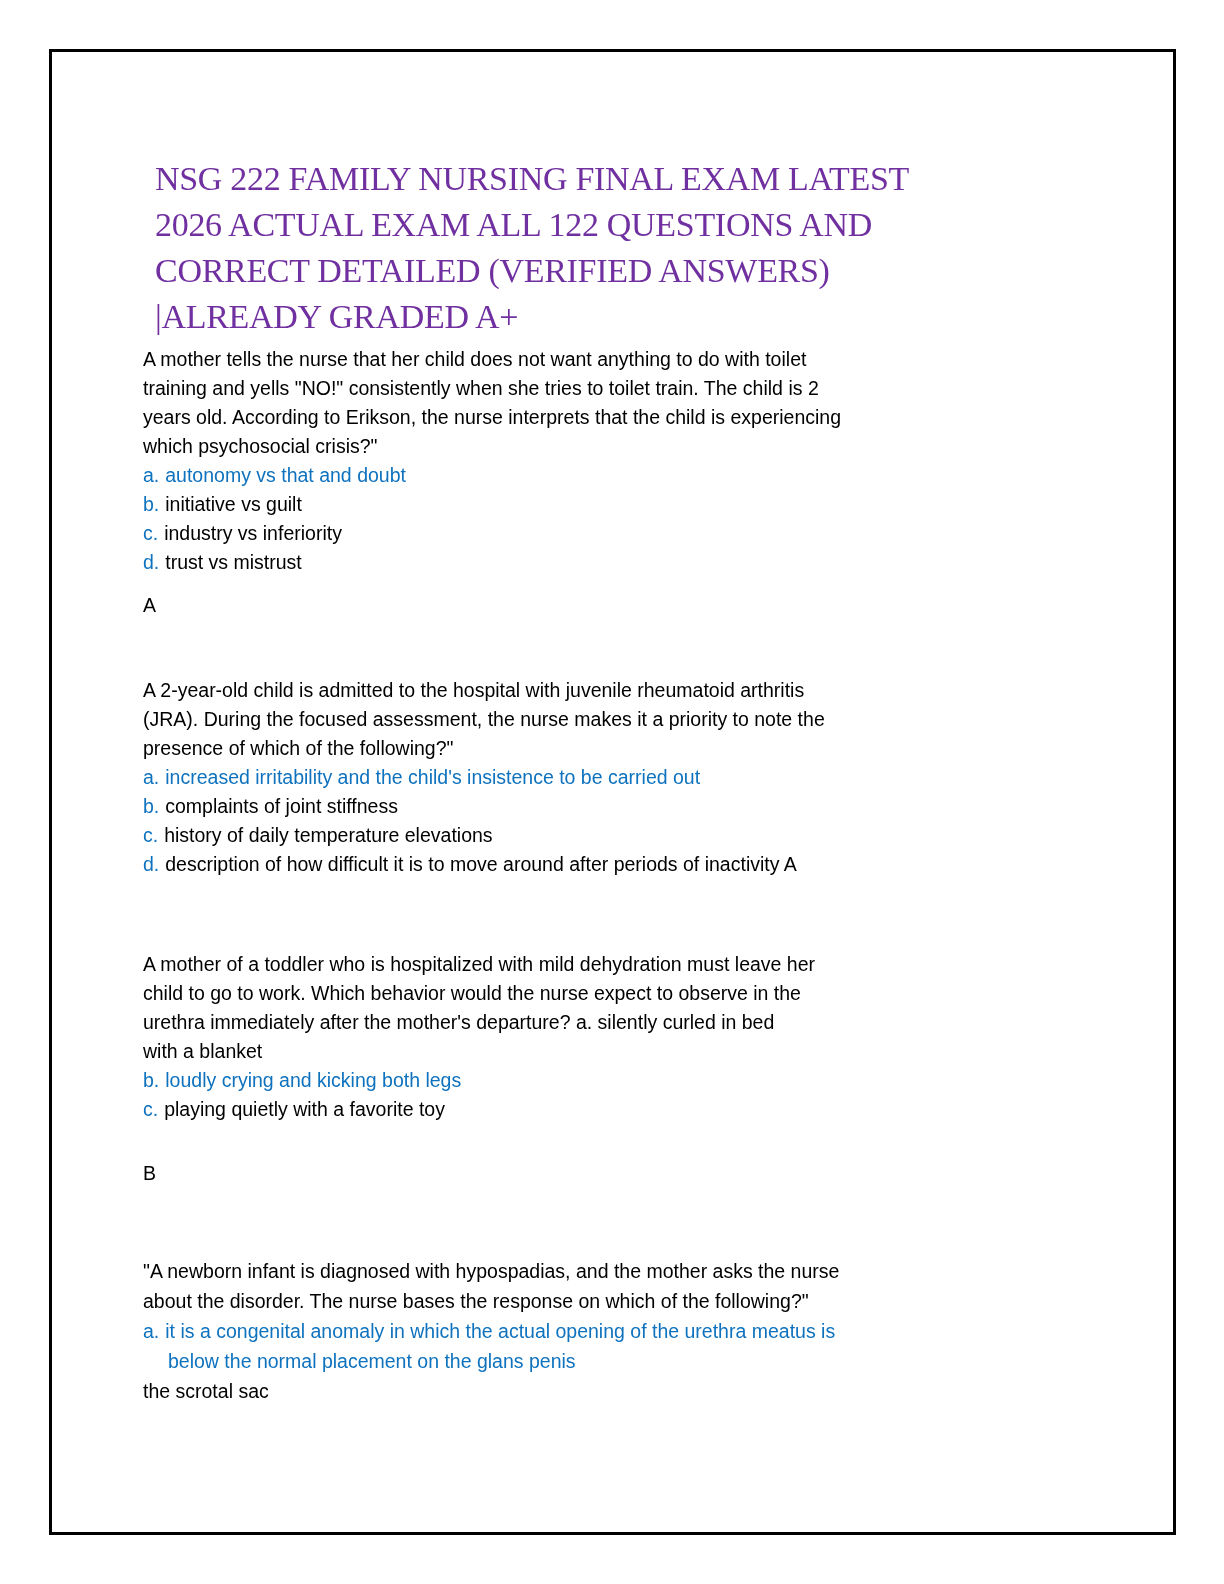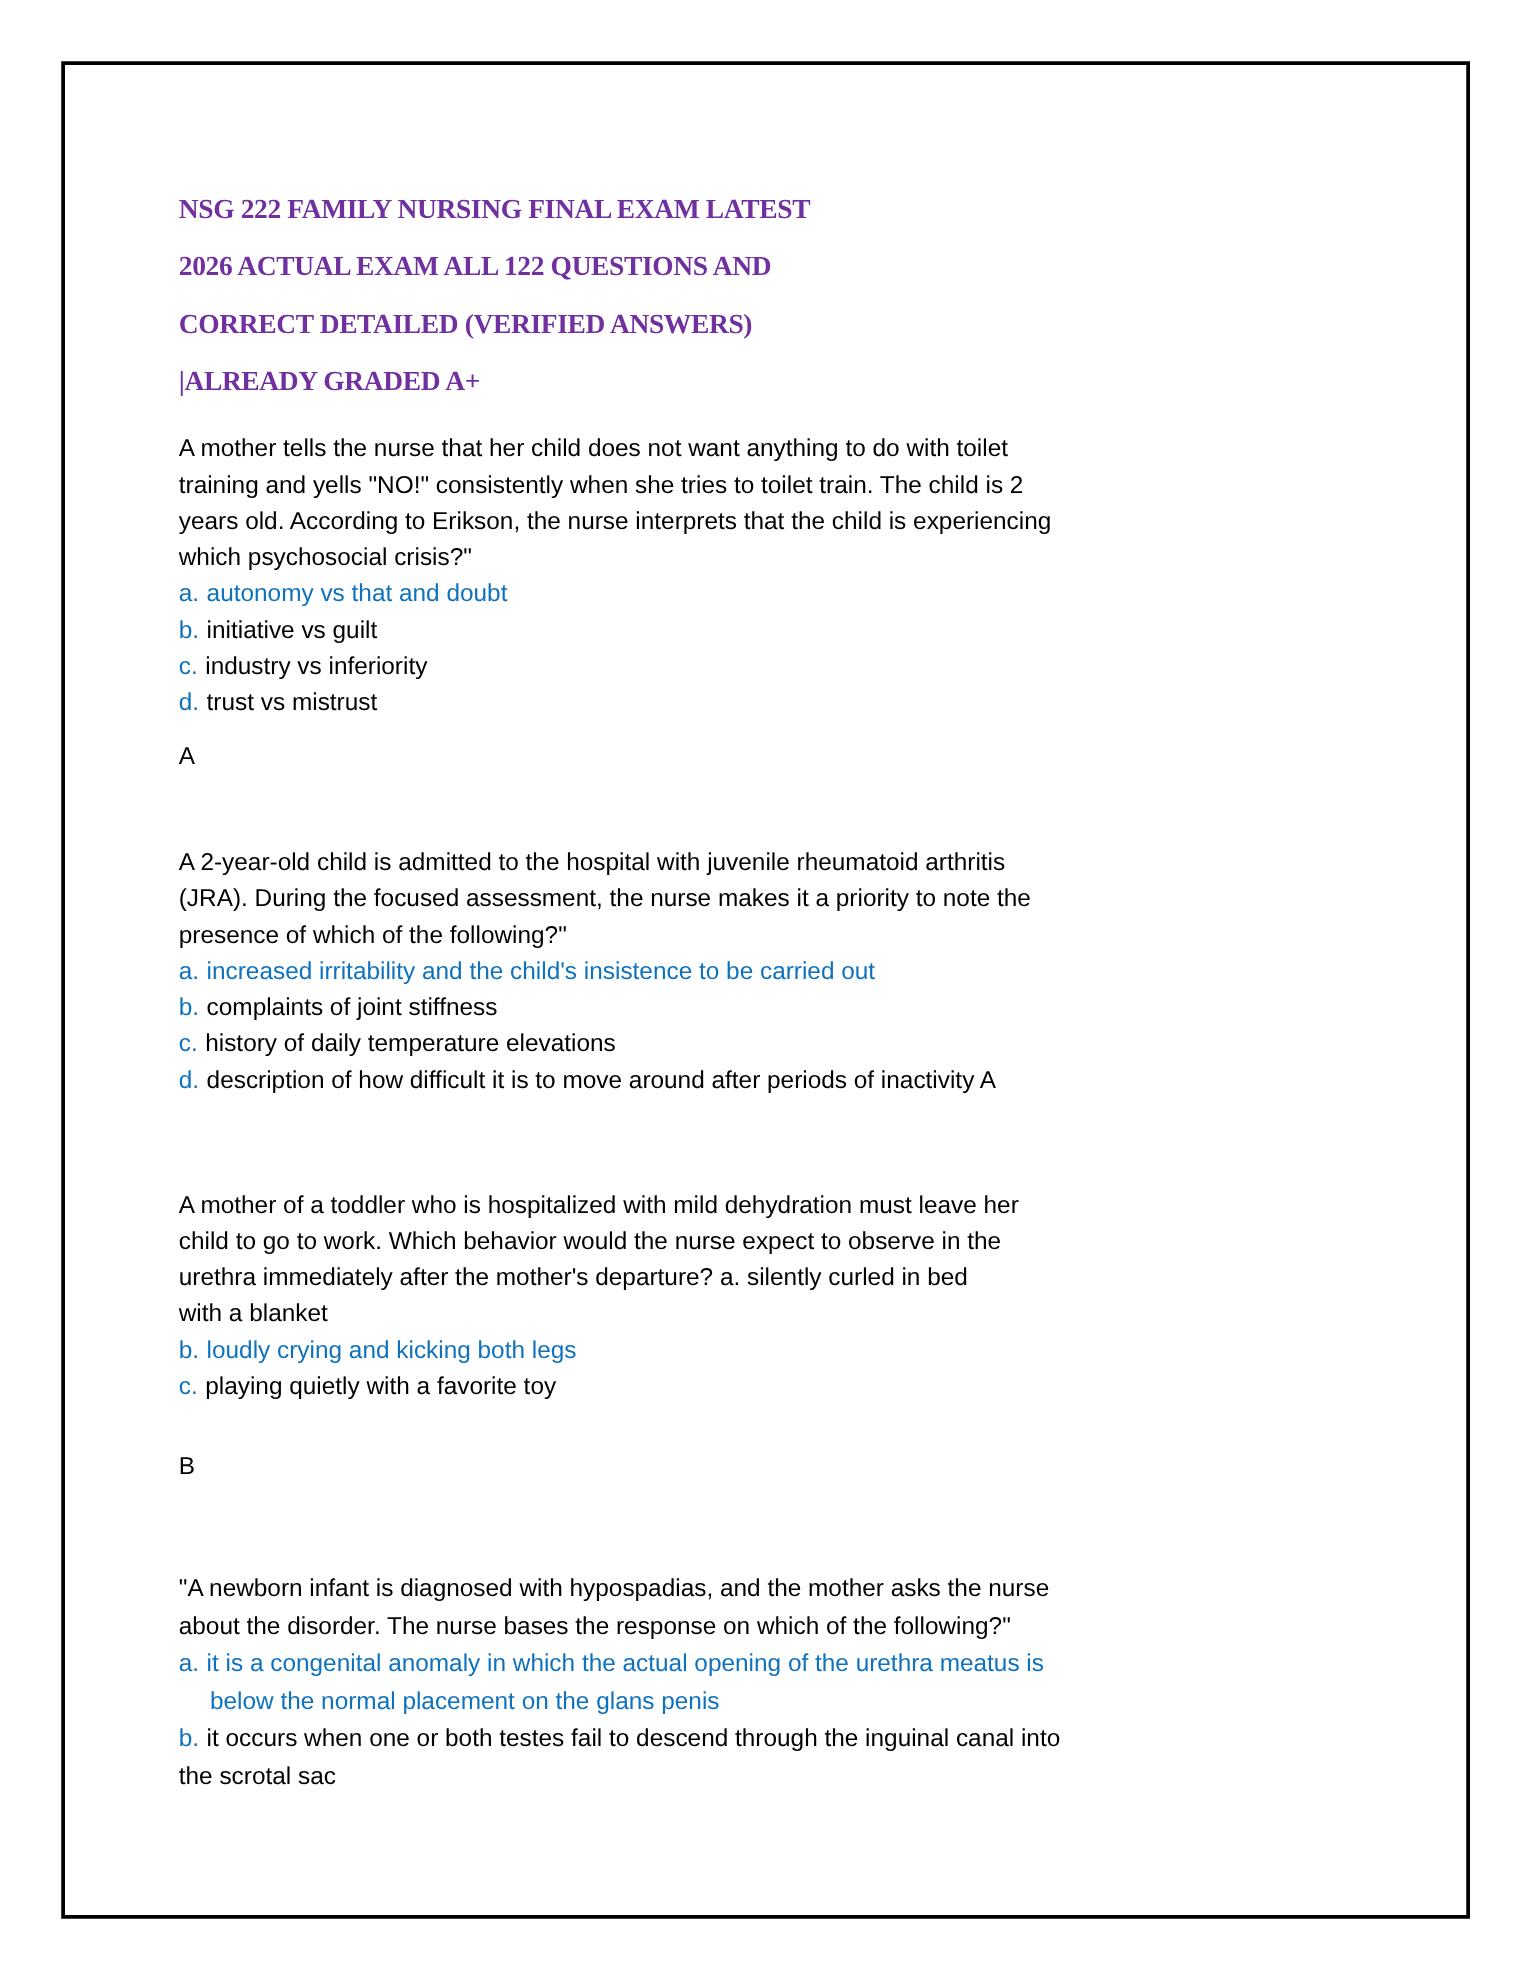--- a/index.html
+++ b/index.html
@@ -8,23 +8,23 @@
     background:#ffffff;color:#000;
     font-family:"Liberation Sans",sans-serif;
     overflow:hidden;
   }
   .border-frame{
     position:absolute;left:49px;top:49px;width:1127px;height:1486px;
     border:3px solid #000;box-sizing:border-box;background:transparent;
   }
   .content{position:absolute;left:143px;top:0;width:780px;}
   .title{
-    position:absolute;left:0;top:144px;margin:0;
-    font-family:"Liberation Serif",serif;font-weight:bold;
-    font-size:22px;line-height:46px;color:#7030A0;
+    position:absolute;left:0;top:144px;margin:12px;
+    font-family:"Liberation Serif",serif;font-weight:normal;
+    font-size:34px;line-height:46px;color:#7030A0;
     letter-spacing:-0.3px;white-space:nowrap;
   }
   .q{
     position:absolute;left:0;
     font-size:19.5px;line-height:29px;color:#000;
   }
   .q .line{height:29px;white-space:nowrap;}
   .q4{line-height:30px;}
   .q4 .line{height:30px;}
   .opt-prefix{color:#0E72BE;margin-right:6px;}
@@ -106,20 +106,17 @@
   <section class="q q4" style="top:1256px">
     <div class="line stem">"A newborn infant is diagnosed with hypospadias, and the mother asks the nurse</div>
     <div class="line stem">about the disorder. The nurse bases the response on which of the following?"</div>
     <div class="line option hl">
       <span class="opt-prefix">a.</span><span class="opt-text">it is a congenital anomaly in which the actual opening of the urethra meatus is</span>
     </div>
     <div class="line option hl cont-indent">
       <span class="opt-text">below the normal placement on the glans penis</span>
     </div>
     <div class="line option">
-      <span class="opt-prefix">b.</span><span class="opt-text">it occurs when one or both testes fail to descend through the inguinal canal into</span>
-    </div>
-    <div class="line option">
       <span class="opt-text">the scrotal sac</span>
     </div>
   </section>
 
 </div>
 
 </body></html>

